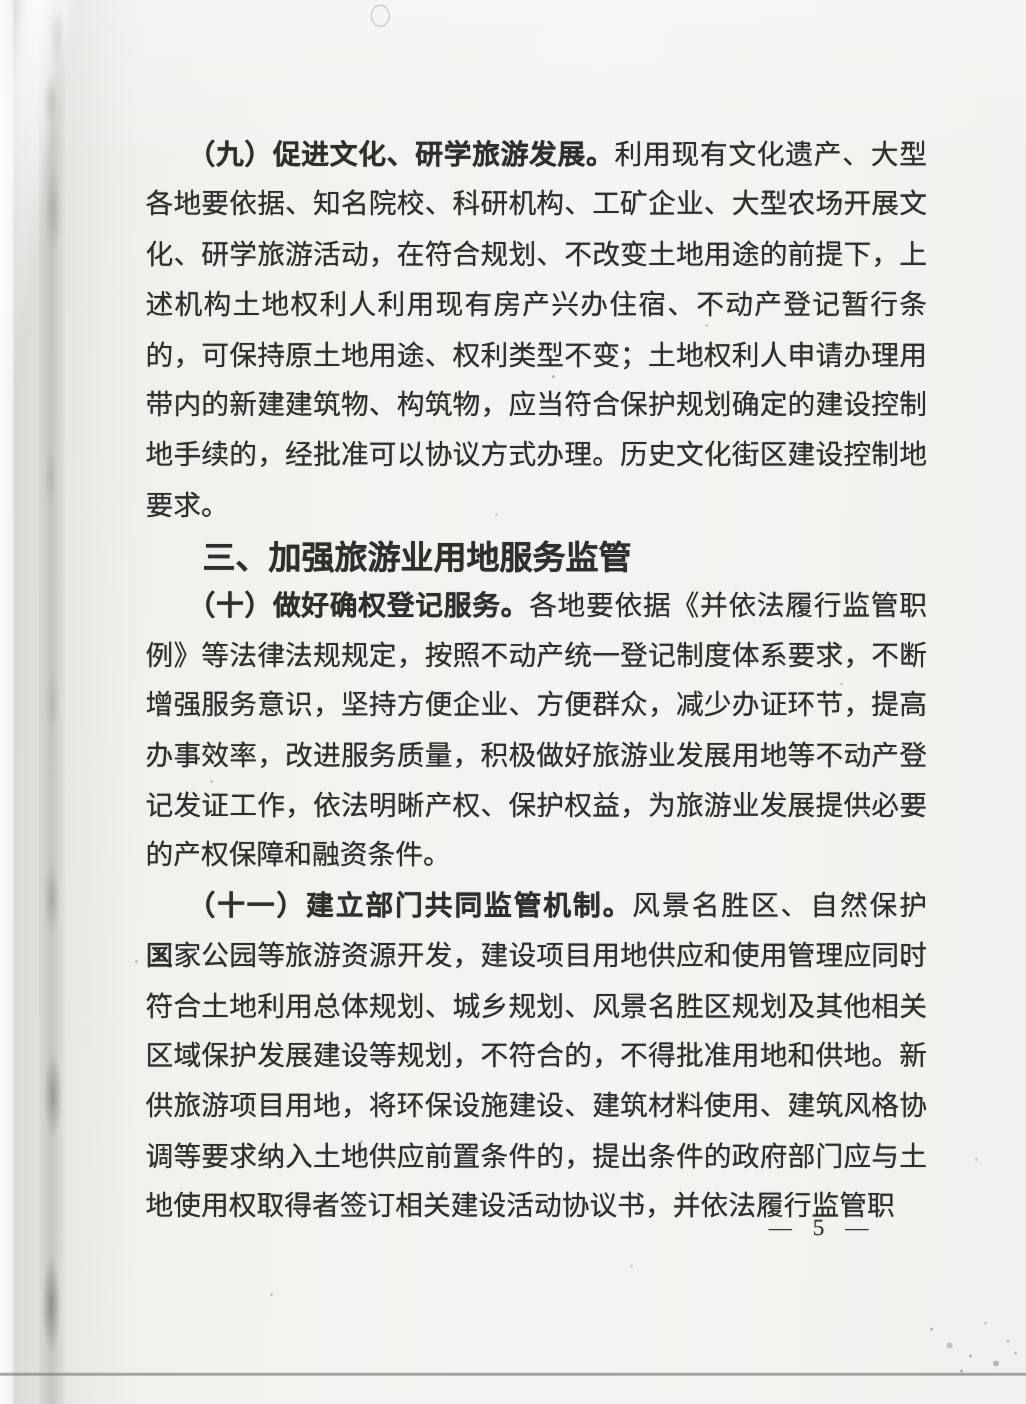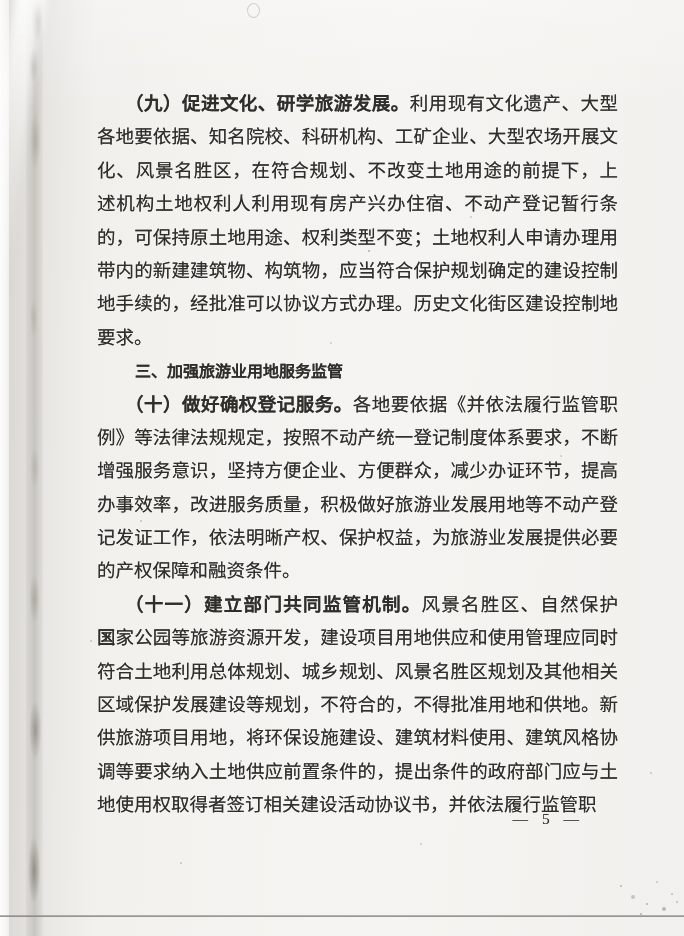--- a/index.html
+++ b/index.html
@@ -95,21 +95,21 @@
   }
   .line {
     height:33.4px; line-height:33.4px;
     font-size:18.5px;
     white-space:normal;
   }
   .line.j { text-align:justify; text-align-last:justify; }
   .line.indent { text-indent:28px; }
   .line.heading {
     font-family:"Liberation Sans","DejaVu Sans",sans-serif;
-    font-weight:700; font-size:16px; text-indent:38px;
+    font-weight:700; font-size:22px; text-indent:38px;
   }
   .seg.bold { font-weight:700; }
 
   .page-number {
     position:absolute; top:802px; right:100px;
     height:33px; line-height:33px;
     font-size:15.5px; letter-spacing:5px;
     color:#3a3936;
     text-shadow:0 0 .5px rgba(58,57,54,.6);
   }
@@ -122,21 +122,21 @@
   <div class="binding-strip"></div>
   <div class="edge-white"></div>
   <div class="fold-streak"></div>
   <div class="ring-artifact"></div>
   <div class="speckles"></div>
   <div class="bottom-rule"></div>
 
   <div class="text-block">
       <div class="line j indent"><span class="seg bold">（九）促进文化、研学旅游发展。</span><span class="seg">利用现有文化遗产、大型</span></div>
       <div class="line j"><span class="seg">各地要依据、知名院校、科研机构、工矿企业、大型农场开展文</span></div>
-      <div class="line j"><span class="seg">化、风景名胜区，在符合规划、不改变土地用途的前提下，上</span></div>
+      <div class="line j"><span class="seg">化、研学旅游活动，在符合规划、不改变土地用途的前提下，上</span></div>
       <div class="line j"><span class="seg">述机构土地权利人利用现有房产兴办住宿、不动产登记暂行条</span></div>
       <div class="line j"><span class="seg">的，可保持原土地用途、权利类型不变；土地权利人申请办理用</span></div>
       <div class="line j"><span class="seg">带内的新建建筑物、构筑物，应当符合保护规划确定的建设控制</span></div>
       <div class="line j"><span class="seg">地手续的，经批准可以协议方式办理。历史文化街区建设控制地</span></div>
       <div class="line"><span class="seg">要求。</span></div>
       <div class="line heading indent"><span class="seg bold">三、加强旅游业用地服务监管</span></div>
       <div class="line j indent"><span class="seg bold">（十）做好确权登记服务。</span><span class="seg">各地要依据《并依法履行监管职</span></div>
       <div class="line j"><span class="seg">例》等法律法规规定，按照不动产统一登记制度体系要求，不断</span></div>
       <div class="line j"><span class="seg">增强服务意识，坚持方便企业、方便群众，减少办证环节，提高</span></div>
       <div class="line j"><span class="seg">办事效率，改进服务质量，积极做好旅游业发展用地等不动产登</span></div>

